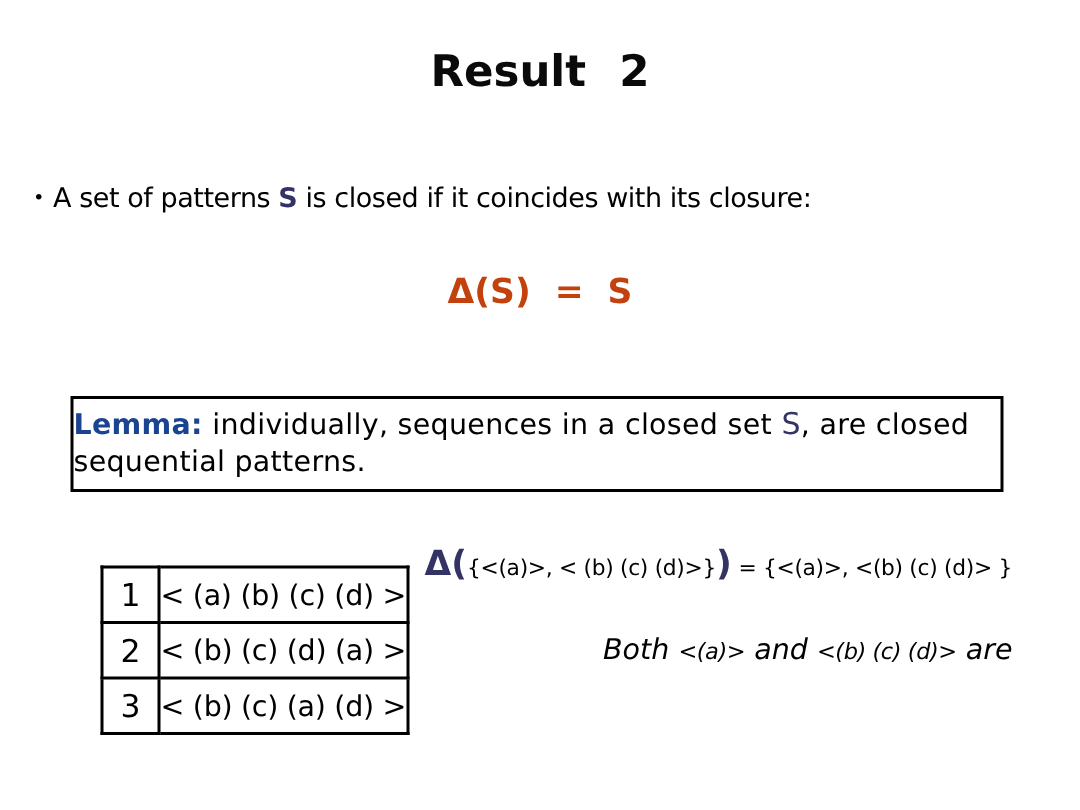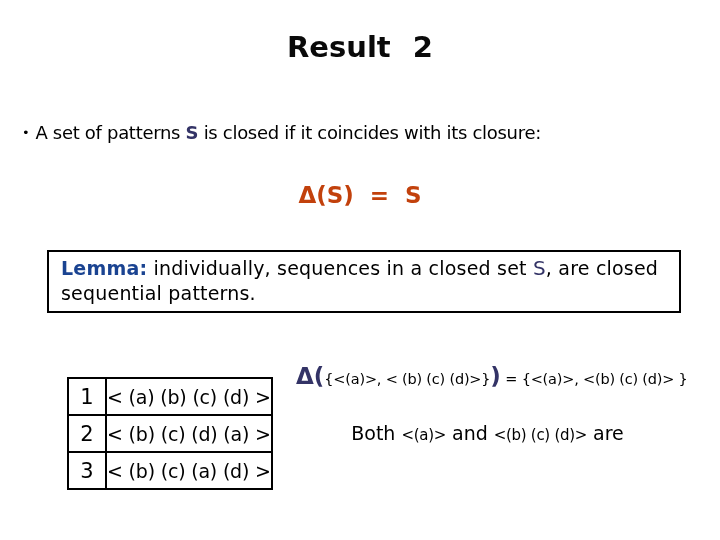--- a/index.html
+++ b/index.html
@@ -48,25 +48,25 @@
     left: 0;
     width: 720px;
     text-align: center;
     font-size: 23px;
     font-weight: bold;
     color: #c2410c;
     word-spacing: 8px;
   }
   .lemma-box {
     position: absolute;
-    top: 250px;
+    top: 264px;
     left: 47px;
     width: 610px;
     border: 2.5px solid #000000;
-    padding: 3px 8px 5px 12px;
+    padding: 3px 8px 5px 0;
     font-size: 19px;
     letter-spacing: 0.2px;
     line-height: 1.32;
   }
   .lemma-label {
     font-weight: bold;
     color: #1a4391;
   }
   .lemma-s {
     color: #333366;
@@ -91,40 +91,41 @@
   .seq-table td.seq-cell {
     width: 150px;
     text-align: right;
     font-size: 19px;
     letter-spacing: -0.2px;
     white-space: nowrap;
   }
   .delta-expr {
     position: absolute;
     top: 363px;
-    left: 296px;
+    left: 283px;
     white-space: nowrap;
   }
   .delta-expr .big-op {
     font-size: 23px;
     font-weight: bold;
     color: #333366;
   }
   .delta-expr .small-txt {
     font-size: 14.5px;
     color: #000000;
     letter-spacing: -0.2px;
   }
   .conclusion {
     position: absolute;
     top: 421px;
     left: 300px;
     width: 375px;
-    text-align: center;
+    text-align: right;
     line-height: 1.3;
+    font-style: italic;
   }
   .conclusion .big-txt { font-size: 19px; }
   .conclusion .small-seq { font-size: 15px; letter-spacing: -0.3px; }
 </style>
 </head>
 <body>
 
 <div class="slide">
 
   <div class="title">Result 2</div>

